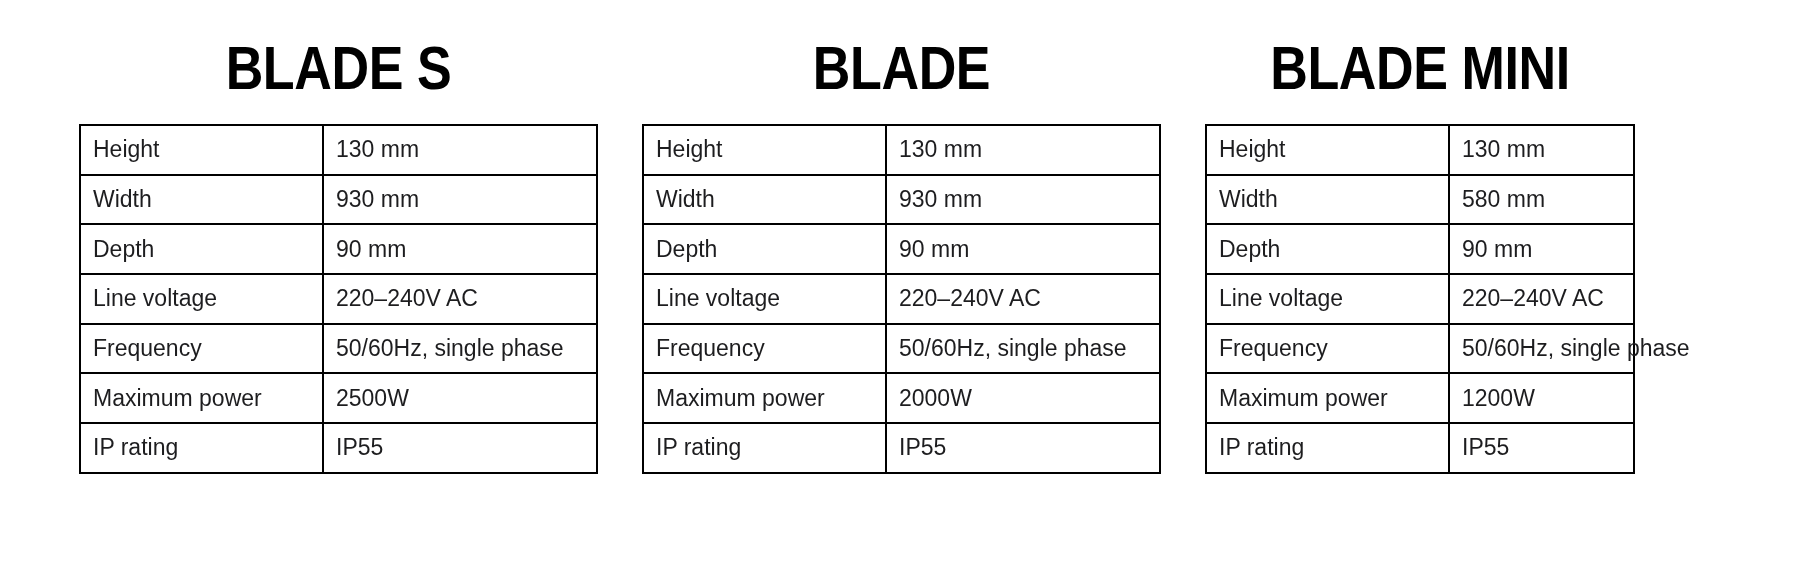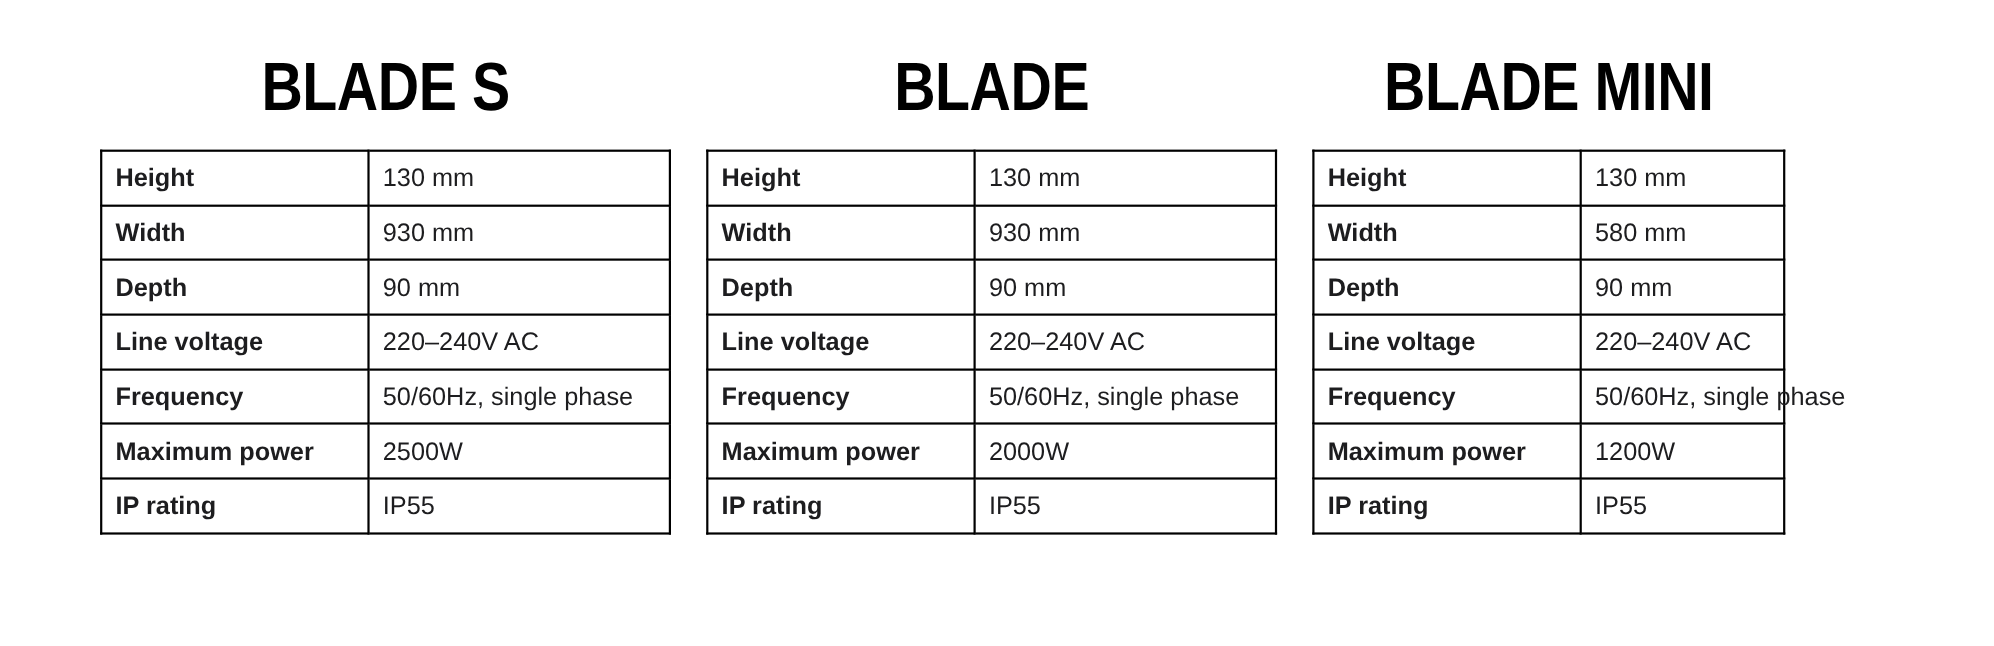--- a/index.html
+++ b/index.html
@@ -14,22 +14,23 @@
     font-family: "Liberation Sans", sans-serif;
     color: #1d1d1f;
     overflow: hidden;
   }
 
   .spec-sheet {
     display: flex;
     flex-direction: row;
     align-items: flex-start;
     justify-content: flex-start;
-    padding: 12px;
+    padding: 0;
     box-sizing: border-box;
+    gap: 12px;
   }
 
   .spec-column {
     box-sizing: border-box;
     display: flex;
     flex-direction: column;
     align-items: stretch;
   }
 
   .spec-column.col-0 { width: 519px; margin-left: 79px; }
@@ -68,21 +69,21 @@
     vertical-align: middle;
     font-size: 23px;
     line-height: 1.1;
     color: #1d1d1f;
     white-space: nowrap;
     overflow: visible;
   }
 
   .spec-table td.spec-label {
     width: 229px;
-    font-weight: 700;
+    font-weight: 400;
   }
 
   .spec-table td.spec-value {
     font-weight: 500;
     margin-left: 12px;
   }
 </style>
 </head>
 <body>
 

